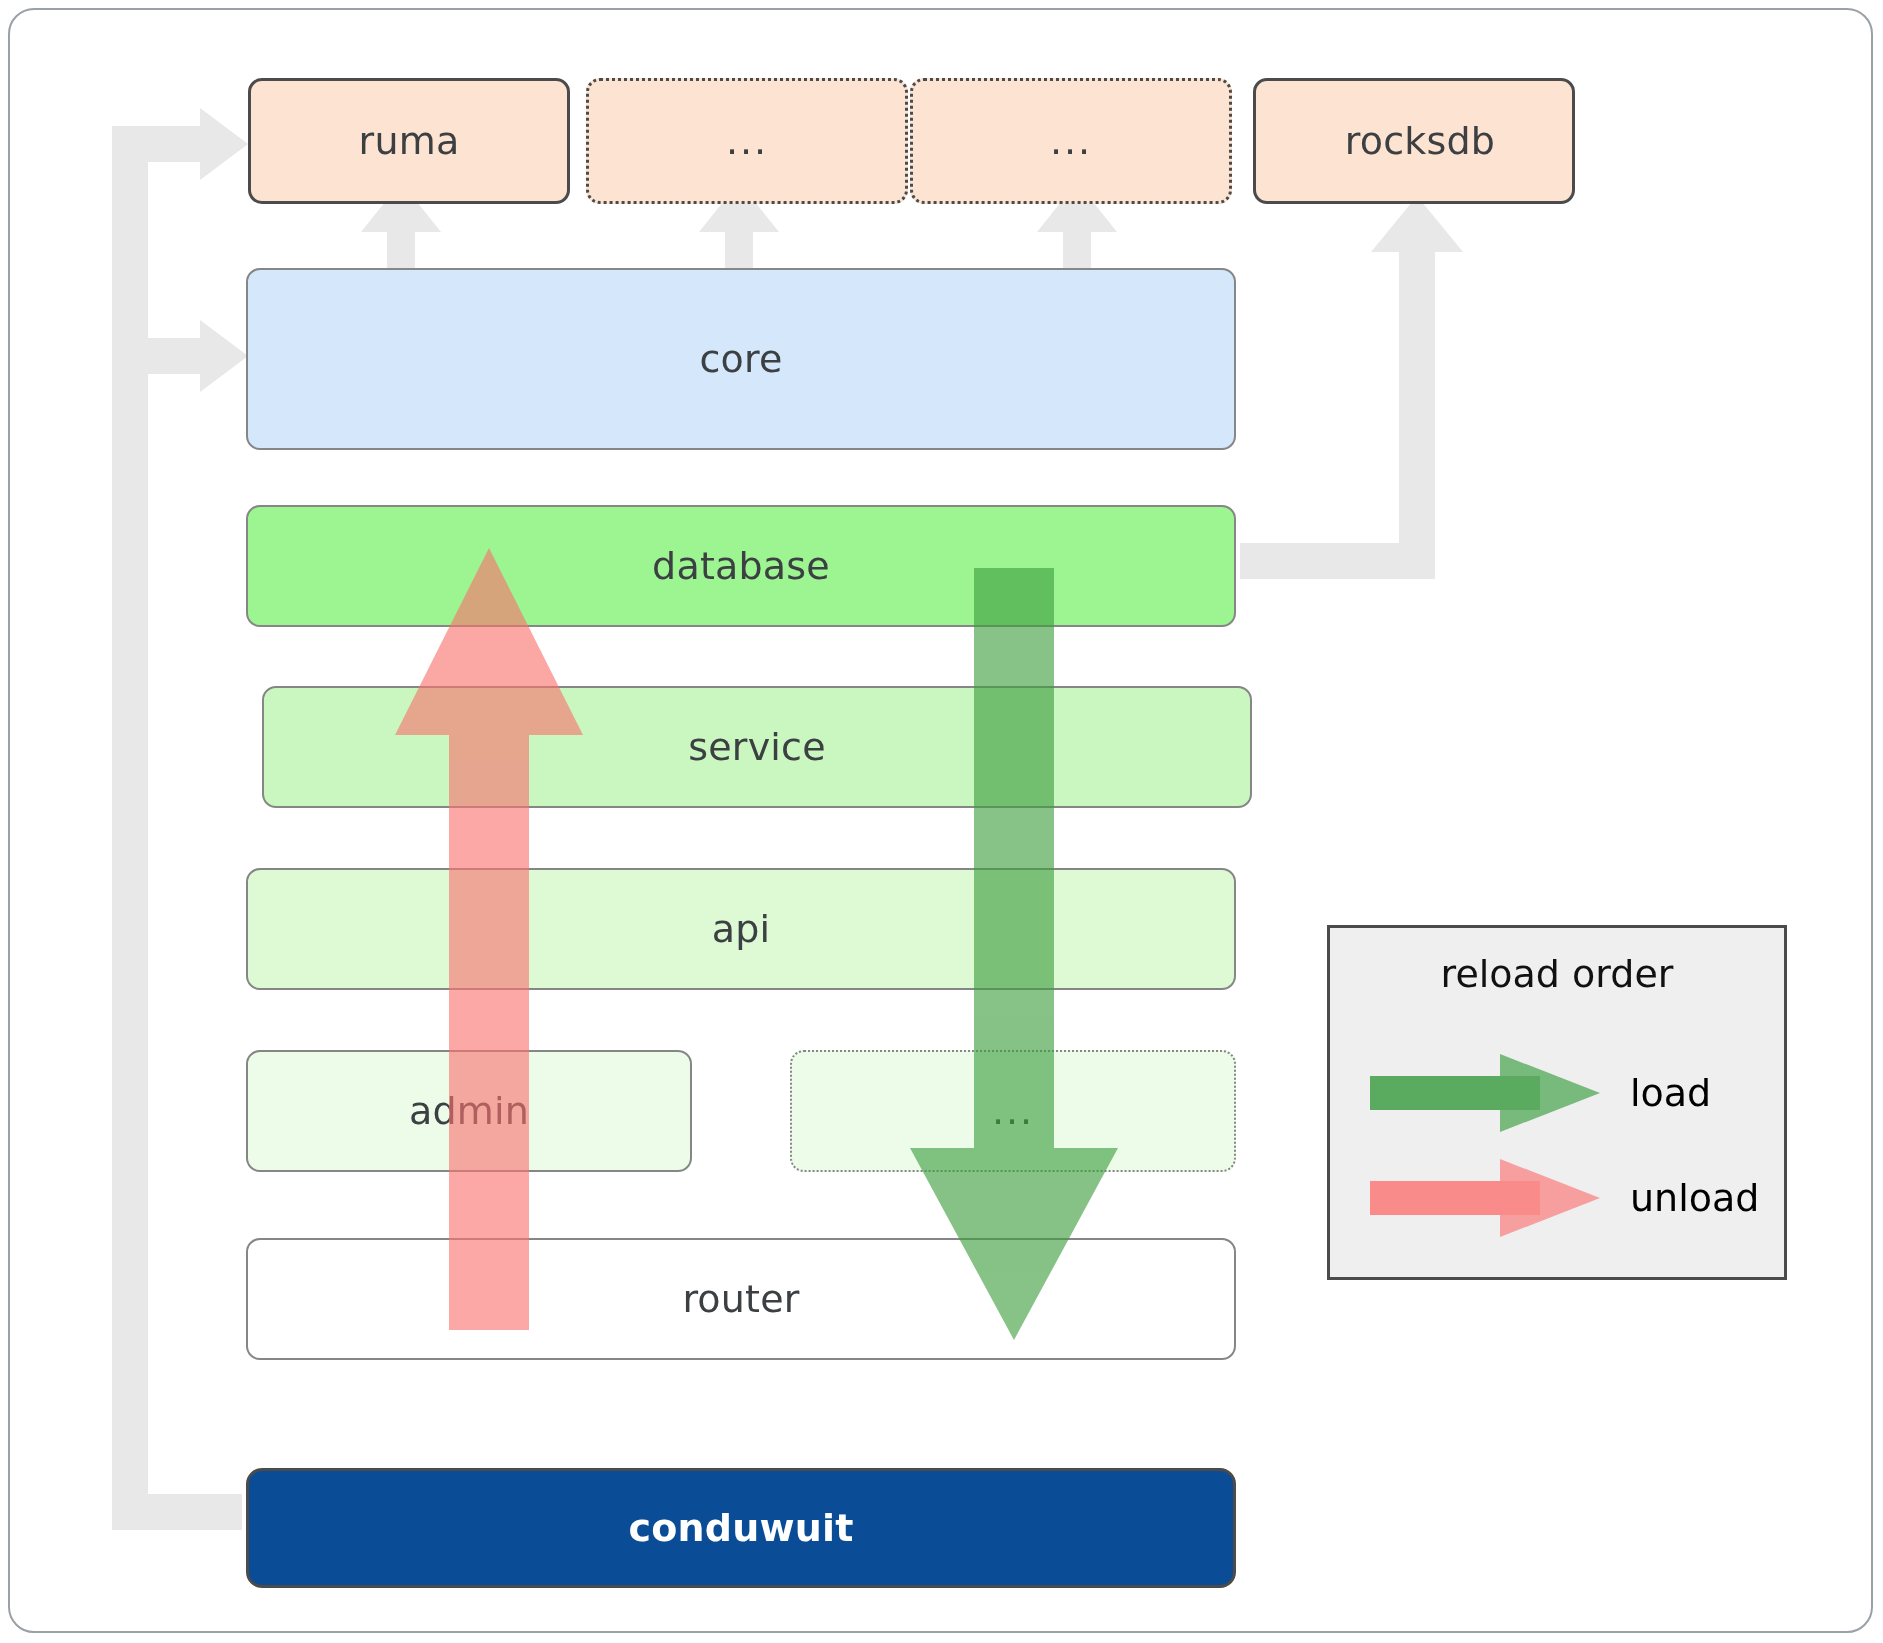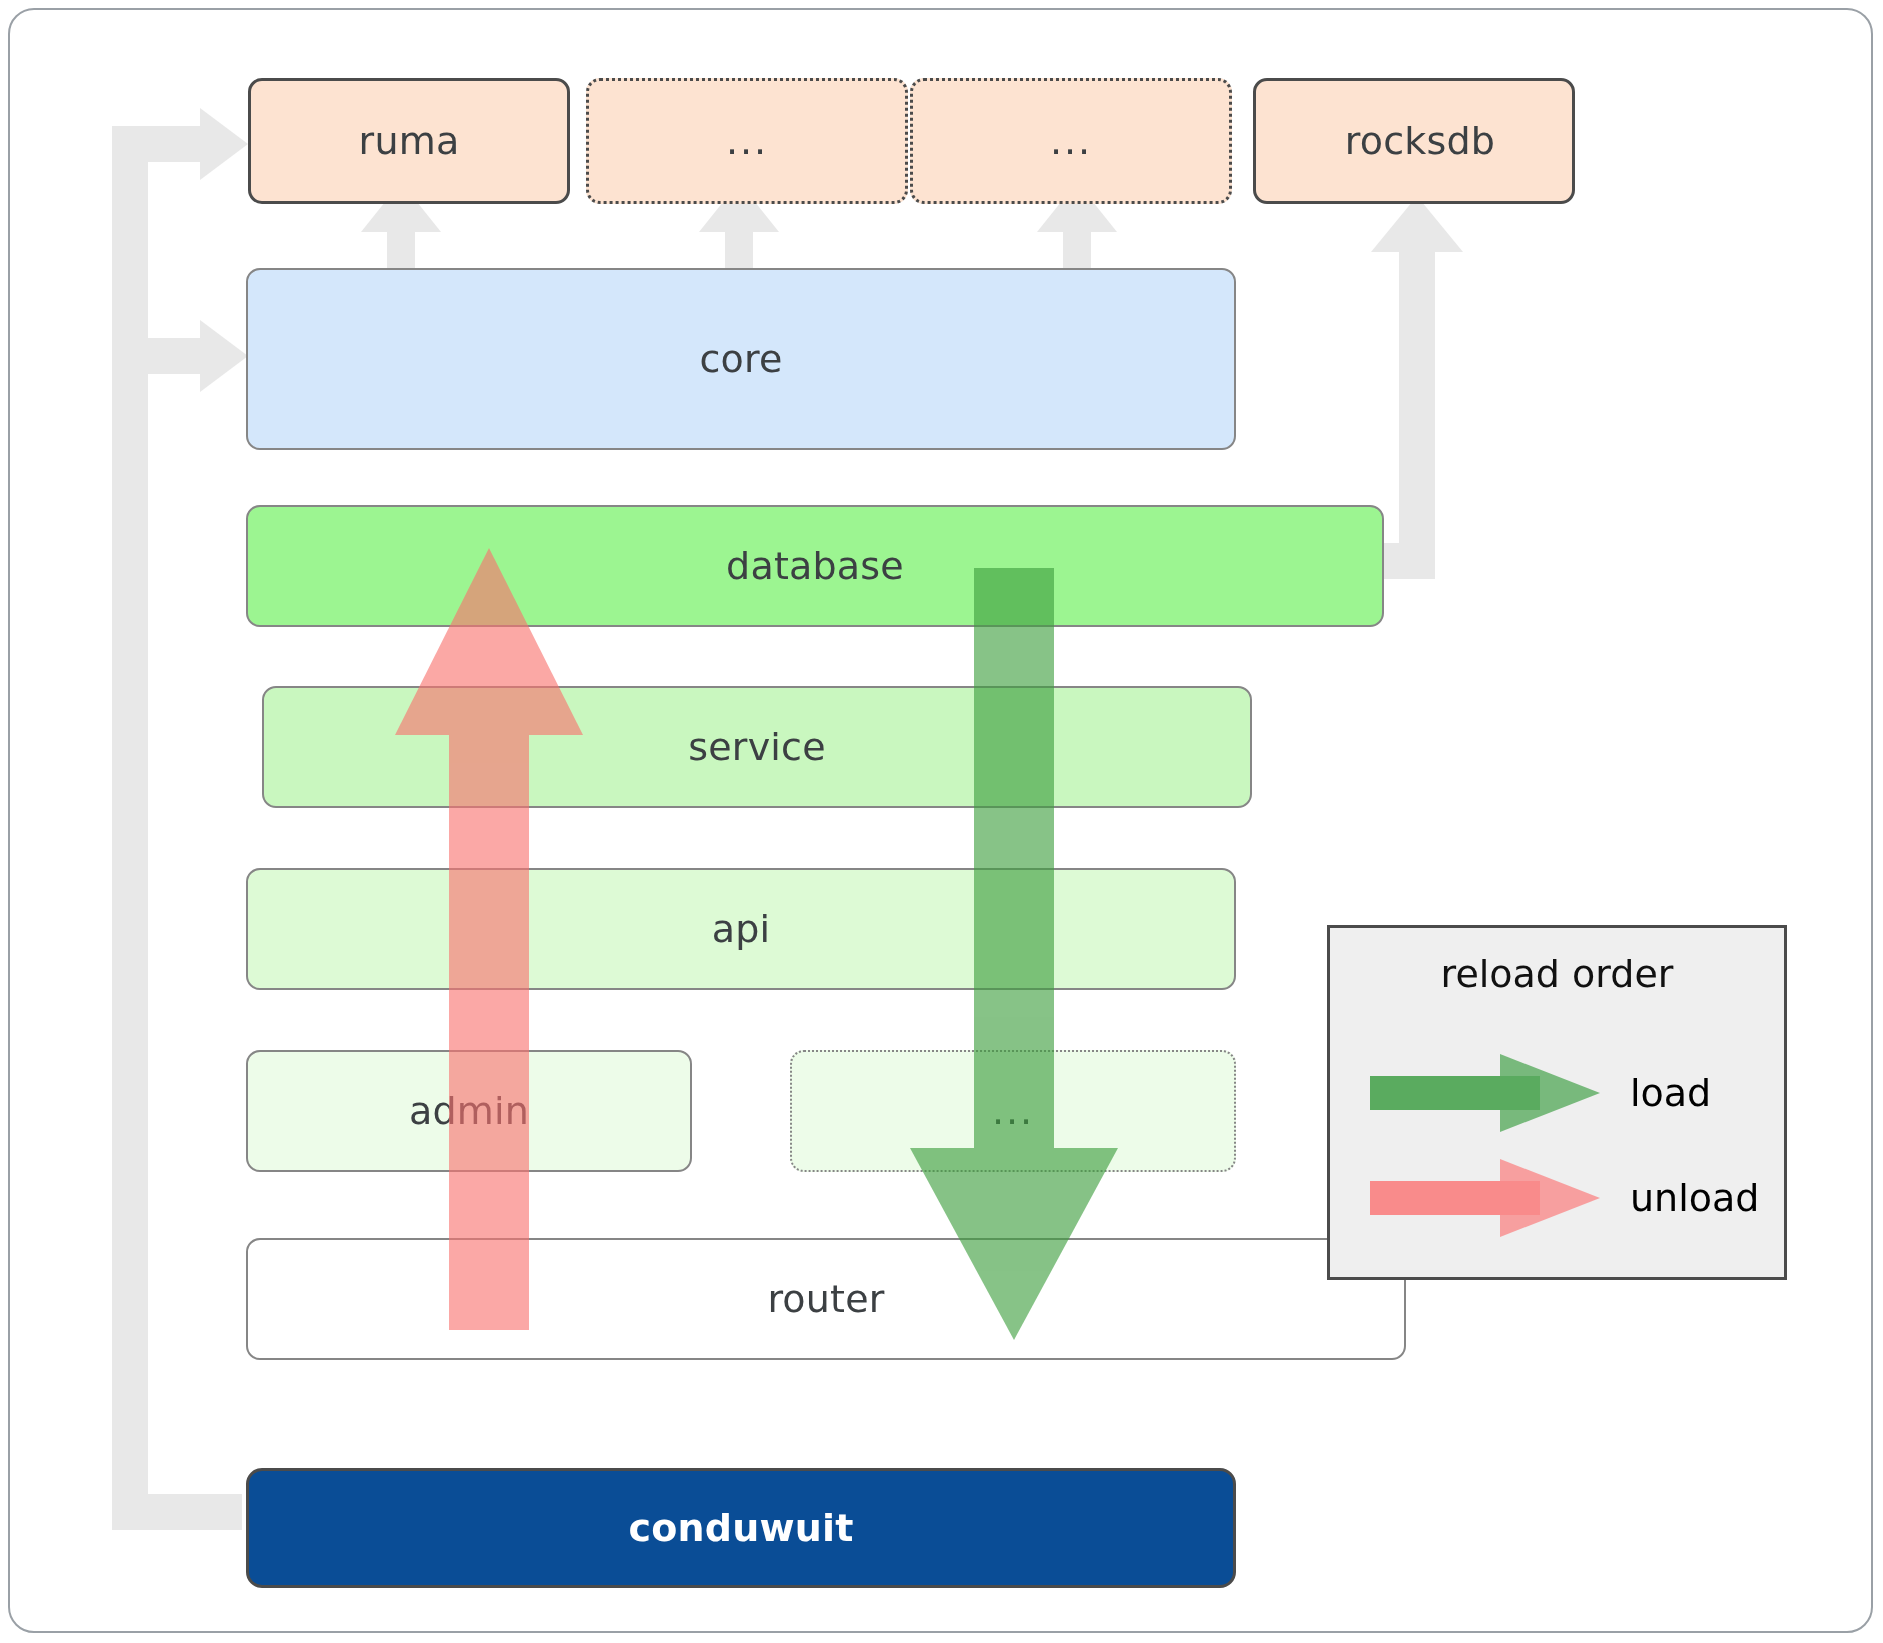--- a/index.html
+++ b/index.html
@@ -127,41 +127,41 @@
   </div>
 
   <div class="box peach solid-dark" style="left:1253px;top:78px;width:322px;height:126px;padding-left:12px;">
     <span>rocksdb</span>
   </div>
 
   <div class="box blue solid-grey" style="left:246px;top:268px;width:990px;height:182px;">
     <span>core</span>
   </div>
 
-  <div class="box green1 solid-grey" style="left:246px;top:505px;width:1138px;height:122px;">
+  <div class="box green1 solid-grey" style="left:246px;top:505px;width:990px;height:122px;">
     <span>database</span>
   </div>
 
   <div class="box green2 solid-grey" style="left:246px;top:686px;width:990px;height:122px;margin-left:16px;">
     <span>service</span>
   </div>
 
   <div class="box green3 solid-grey" style="left:246px;top:868px;width:990px;height:122px;">
     <span>api</span>
   </div>
 
   <div class="box green4 solid-grey" style="left:246px;top:1050px;width:446px;height:122px;">
     <span>admin</span>
   </div>
 
   <div class="box green4 dotted-grey" style="left:790px;top:1050px;width:446px;height:122px;">
     <span class="ellipsis">...</span>
   </div>
 
-  <div class="box white solid-grey" style="left:246px;top:1238px;width:1160px;height:122px;">
+  <div class="box white solid-grey" style="left:246px;top:1238px;width:990px;height:122px;">
     <span>router</span>
   </div>
 
   <div class="box navy solid-dark" style="left:246px;top:1468px;width:990px;height:120px;border-radius:16px;">
     <span>conduwuit</span>
   </div>
 
   <svg id="bigarrows" viewBox="0 0 1883 1643">
 
     <g opacity="0.62">

